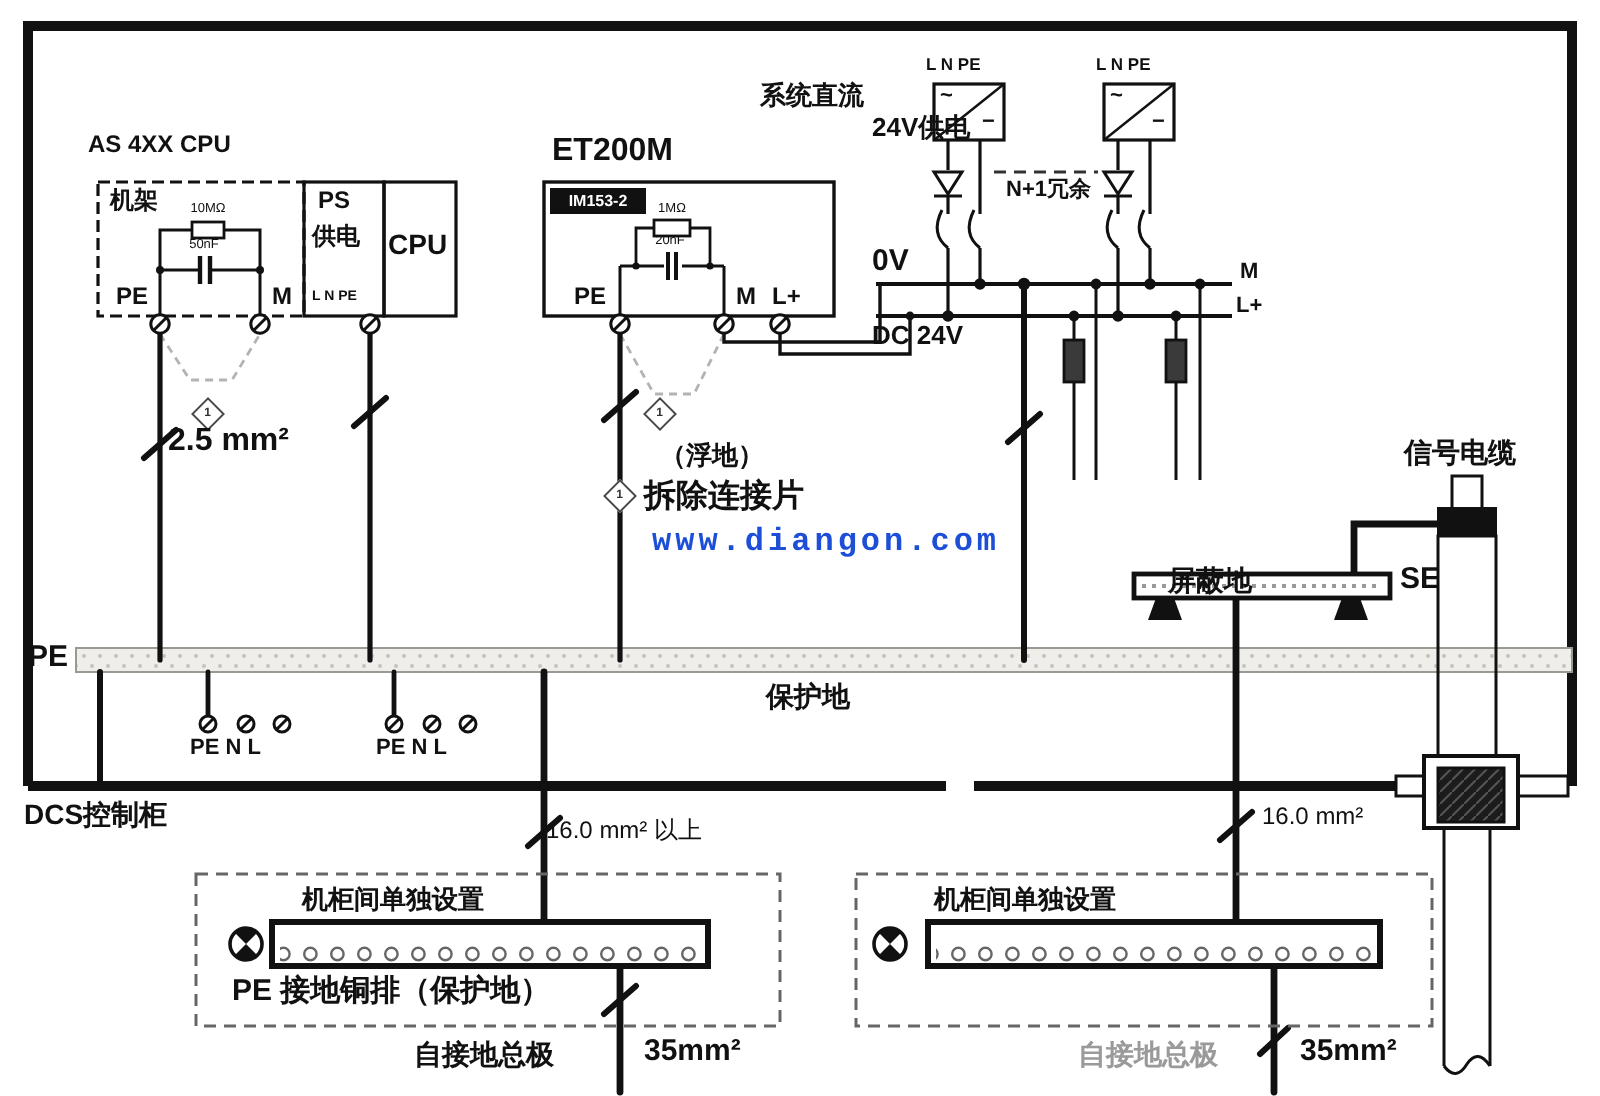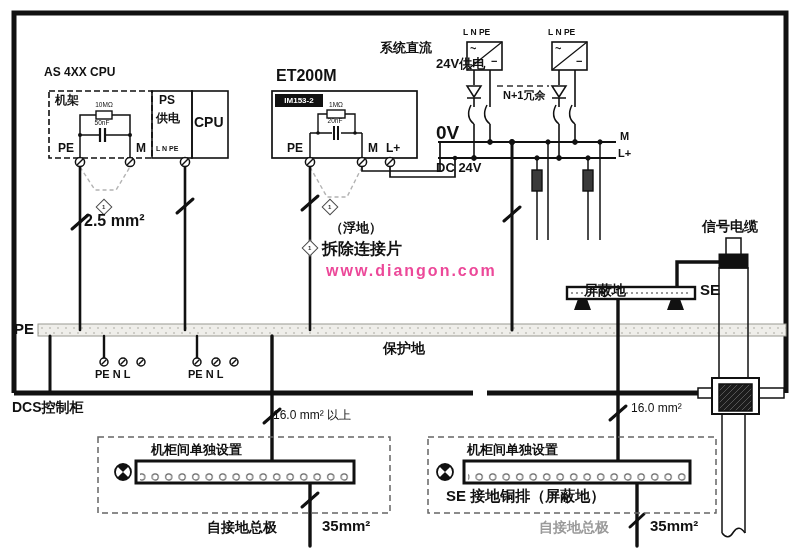--- a/index.html
+++ b/index.html
@@ -1,20 +1,20 @@
 <!DOCTYPE html>
 <html><head>
 <meta charset="utf-8">
 <style>
   html,body{margin:0;padding:0;background:#fff;}
   #stage{position:relative;width:800px;height:548px;background:#ffffff;overflow:hidden;
          font-family:"Liberation Sans",sans-serif;}
   #wires{position:absolute;left:0;top:0;width:800px;height:548px;}
   .lbl{position:absolute;font-weight:bold;color:#111;white-space:nowrap;line-height:1;}
-  .green{color:#ec4899;font-family:Liberation Sans, sans-serif;font-weight:bold;letter-spacing:2px;}
+  .green{color:#1d4ed8;font-family:Liberation Mono, monospace;font-weight:bold;letter-spacing:2px;}
   .gray{color:#9a9a9a;}
   .white{color:#fff;}
   .diamond{position:absolute;width:10px;height:10px;border:1.5px solid #4a4a4a;
            transform:rotate(45deg);display:flex;align-items:center;justify-content:center;background:#fff;}
   .diamond span{transform:rotate(-45deg);font-size:6px;font-weight:bold;color:#333;}
   .ctr{text-align:center;}
 </style>
 </head>
 <body>
 
@@ -290,40 +290,40 @@
   <div class="lbl" style="left:380px;top:41px;font-size:13px;">系统直流</div>
   <div class="lbl" style="left:404px;top:57px;font-size:13px;margin-left:32px;">24V供电</div>
   <div class="lbl" style="left:463px;top:28px;font-size:8.5px;">L N PE</div>
   <div class="lbl" style="left:548px;top:28px;font-size:8.5px;">L N PE</div>
   <div class="lbl" style="left:470px;top:43px;font-size:11px;">~</div>
   <div class="lbl" style="left:491px;top:56px;font-size:11px;">−</div>
   <div class="lbl" style="left:555px;top:43px;font-size:11px;">~</div>
   <div class="lbl" style="left:576px;top:56px;font-size:11px;">−</div>
   <div class="lbl" style="left:503px;top:90px;font-size:11px;">N+1冗余</div>
 
-  <div class="lbl" style="left:436px;top:123px;font-size:19px;">0V</div>
+  <div class="lbl" style="left:436px;top:123px;font-size:15px;">0V</div>
   <div class="lbl" style="left:436px;top:161px;font-size:13px;">DC 24V</div>
   <div class="lbl" style="left:620px;top:131px;font-size:11px;">M</div>
   <div class="lbl" style="left:618px;top:148px;font-size:11px;">L+</div>
 
   <div class="lbl" style="left:14px;top:321px;font-size:15px;">PE</div>
   <div class="lbl" style="left:383px;top:341px;font-size:14px;">保护地</div>
   <div class="lbl" style="left:95px;top:369px;font-size:11px;">PE N L</div>
   <div class="lbl" style="left:188px;top:369px;font-size:11px;">PE N L</div>
   <div class="lbl" style="left:12px;top:400px;font-size:14px;">DCS控制柜</div>
 
   <div class="lbl" style="left:273px;top:409px;font-size:12px;font-weight:normal;">16.0 mm² 以上</div>
   <div class="lbl" style="left:631px;top:402px;font-size:12px;font-weight:normal;">16.0 mm²</div>
 
   <div class="lbl" style="left:584px;top:283px;font-size:14px;">屏蔽地</div>
   <div class="lbl" style="left:700px;top:282px;font-size:15px;">SE</div>
   <div class="lbl" style="left:702px;top:219px;font-size:14px;">信号电缆</div>
 
   <div class="lbl" style="left:151px;top:443px;font-size:13px;">机柜间单独设置</div>
+  <div class="lbl" style="left:116px;top:488px;font-size:15px;">PE 接地铜排（保护地）</div>
   <div class="lbl" style="left:207px;top:520px;font-size:14px;">自接地总极</div>
   <div class="lbl" style="left:322px;top:518px;font-size:15px;">35mm²</div>
 
   <div class="lbl" style="left:467px;top:443px;font-size:13px;">机柜间单独设置</div>
-  <div class="lbl" style="left:446px;top:488px;font-size:15px;">SE 接地铜排（屏蔽地）</div>
   <div class="lbl gray" style="left:539px;top:520px;font-size:14px;">自接地总极</div>
   <div class="lbl" style="left:650px;top:518px;font-size:15px;">35mm²</div>
 
 </div>
 
 </body></html>

